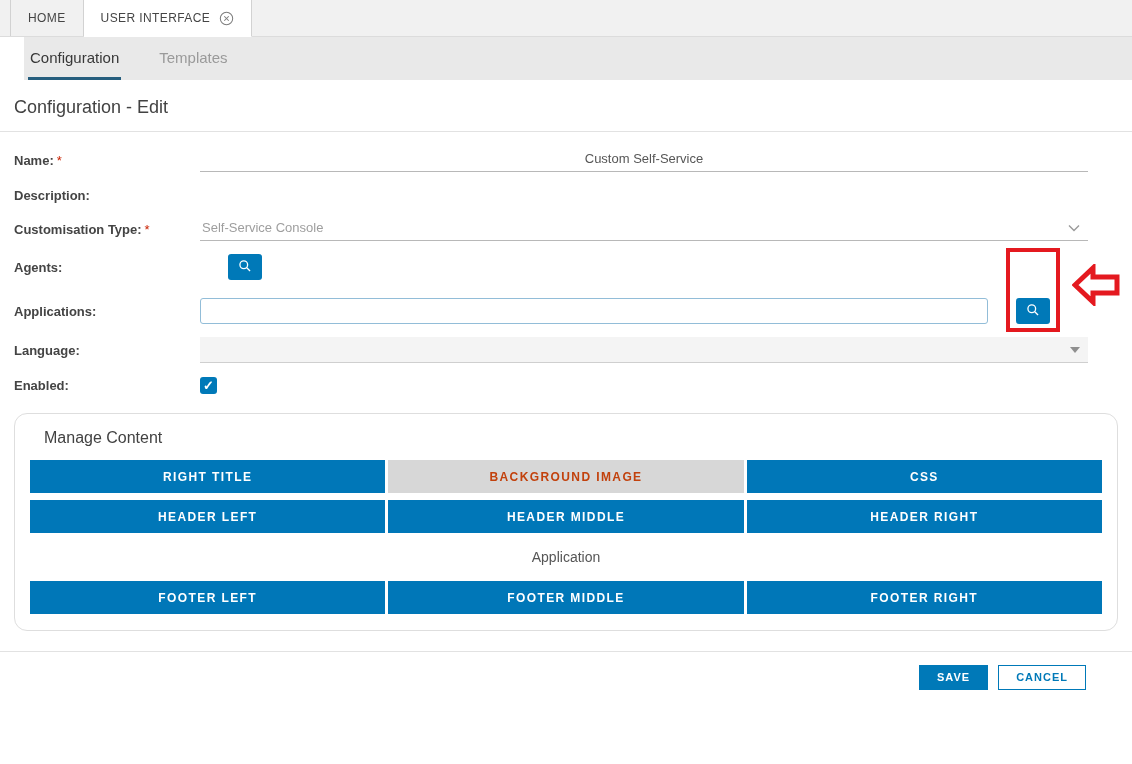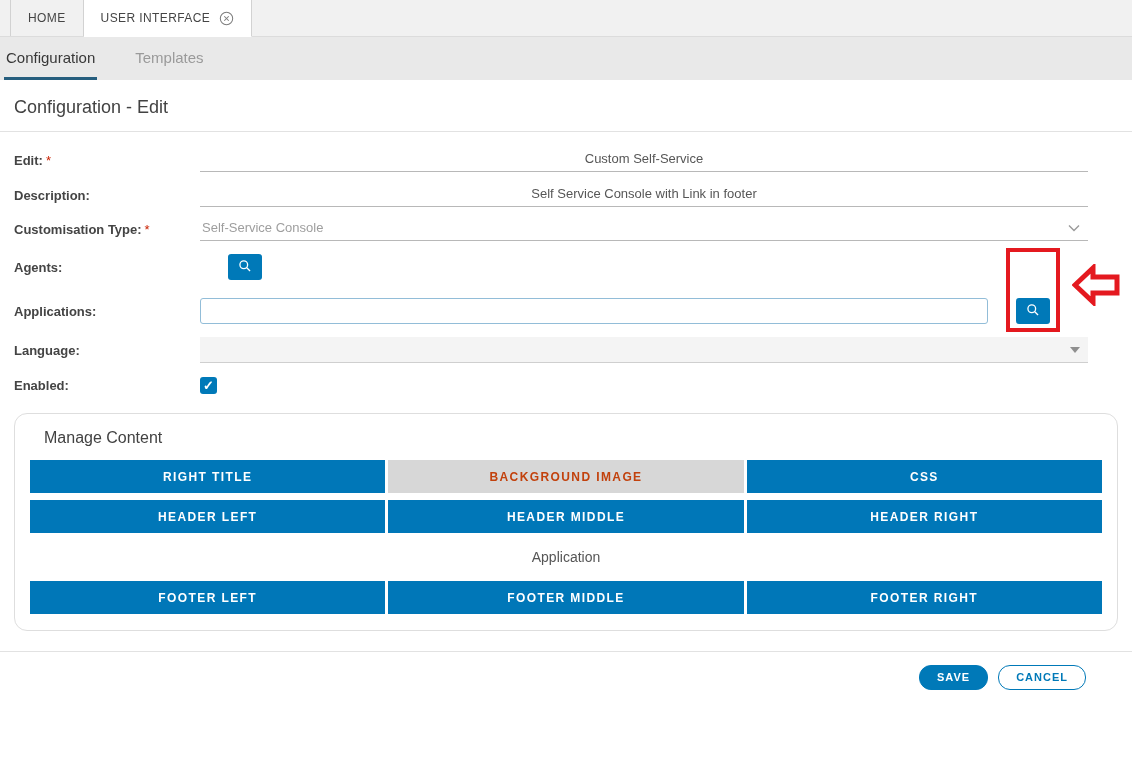--- a/index.html
+++ b/index.html
@@ -38,20 +38,21 @@
   .wtab.active { background: #ffffff; border-bottom: 1px solid #ffffff; margin-bottom: -1px; }
   .wtab .close-ic { display: inline-flex; align-items: center; }
 
   
   .nav-tabs {
     height: 43px;
     background: #e9e9e9;
     display: flex;
     align-items: stretch;
     padding-left: 4px;
+    margin-left: 24px;
   }
   .ntab {
     display: flex;
     align-items: center;
     font-size: 15px;
     color: #9a9a9a;
     padding: 0 2px;
     margin-right: 36px;
     border-bottom: 3px solid transparent;
     cursor: pointer;
@@ -204,21 +205,21 @@
     padding: 13px 46px 0 0;
     display: flex;
     justify-content: flex-end;
     gap: 10px;
   }
   .btn {
     font-family: "Liberation Sans", sans-serif;
     font-size: 11px;
     font-weight: 700;
     letter-spacing: 1px;
-    border-radius: 12px;
+    border-radius: 0;
     padding: 6px 17px;
     cursor: pointer;
     line-height: 1;
   }
   .btn-primary { background: #0079b8; border: 1px solid #0079b8; color: #ffffff; }
   .btn-outline { background: #ffffff; border: 1px solid #0079b8; color: #0079b8; }
 
   
   .anno-rect {
     position: absolute;
@@ -265,30 +266,29 @@
 </div>
 
 <div class="card-header">
   <h1 class="page-title">Configuration - Edit</h1>
 </div>
 
 <div class="form-area">
 
   <div class="field-row row-name">
     <div class="f-label">
-      <span>Edit:</span><span class="req">*</span>
+      <span>Name:</span><span class="req">*</span>
     </div>
     <input class="line-input" type="text" value="Custom Self-Service" style="">
   </div>
 
   <div class="field-row row-desc">
     <div class="f-label">
       <span>Description:</span>
     </div>
-    <input class="line-input" type="text" value="Self Service Console with Link in footer" style="">
   </div>
 
   <div class="field-row row-ctype">
     <div class="f-label">
       <span>Customisation Type:</span><span class="req">*</span>
     </div>
     <div class="select-line">
       <span>Self-Service Console</span>
       <span class="chev">
         <svg width="12" height="8" viewBox="0 0 12 8">

